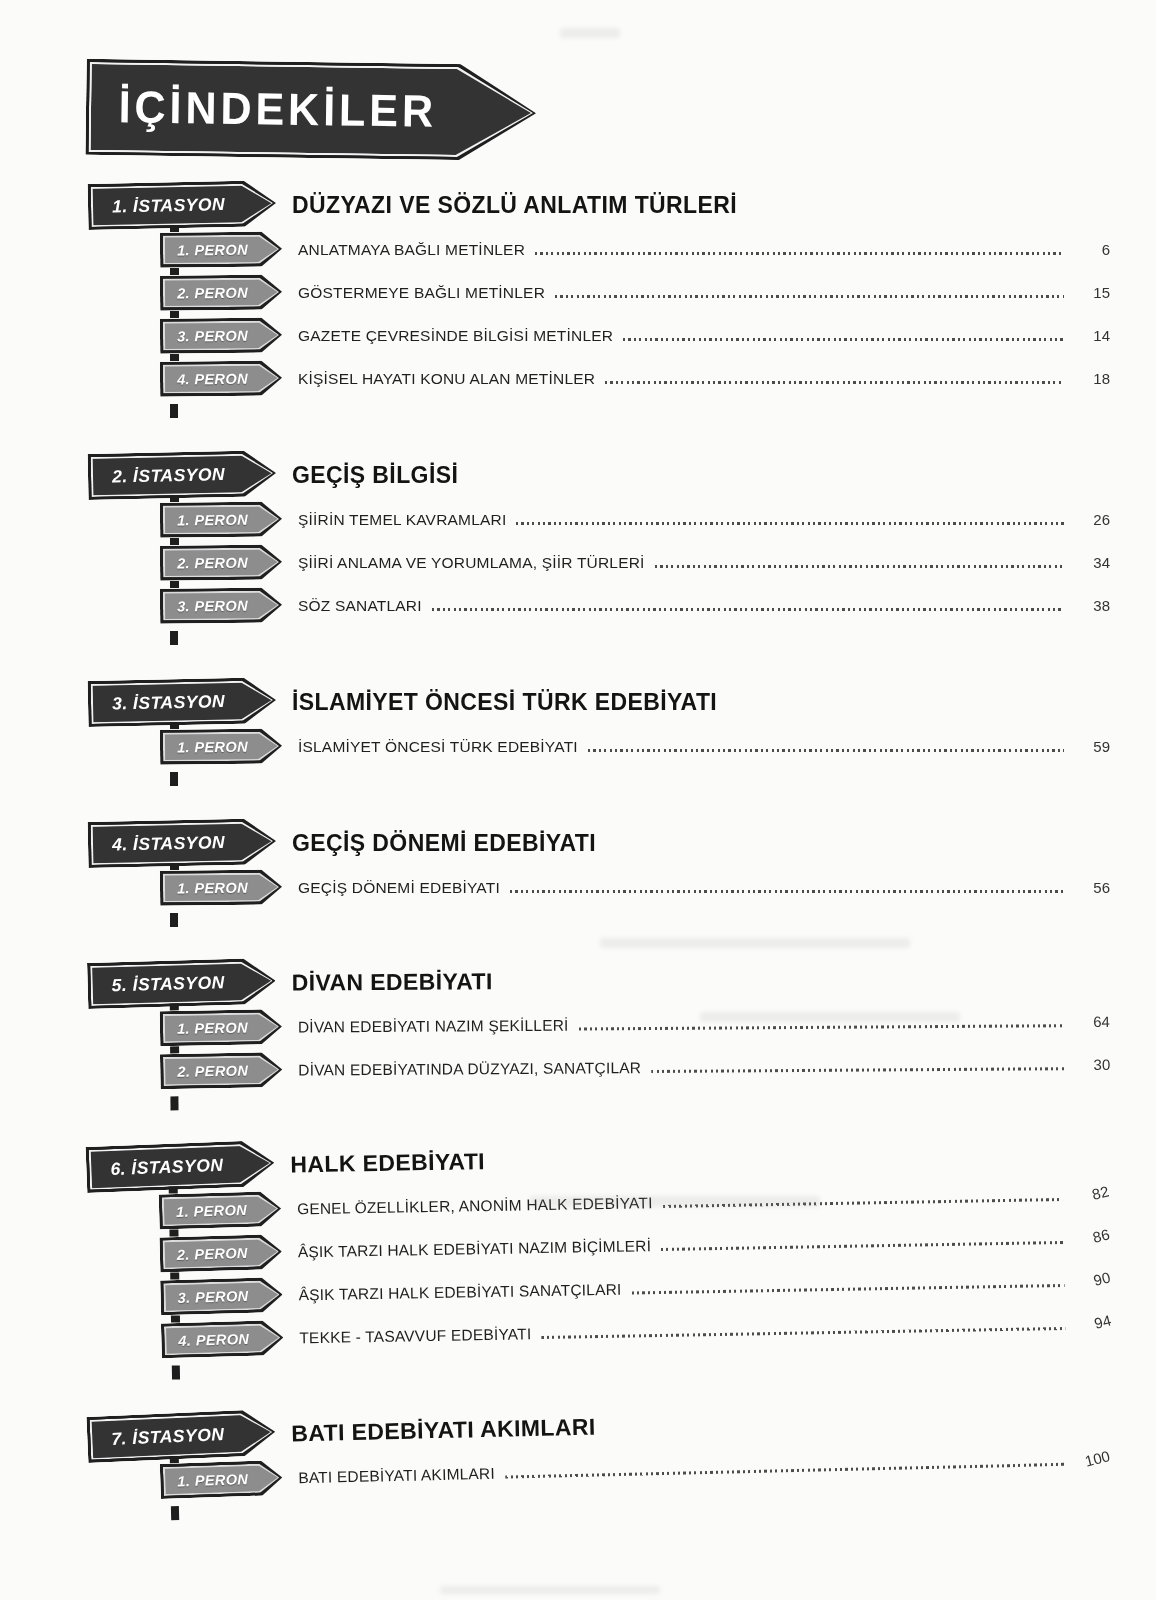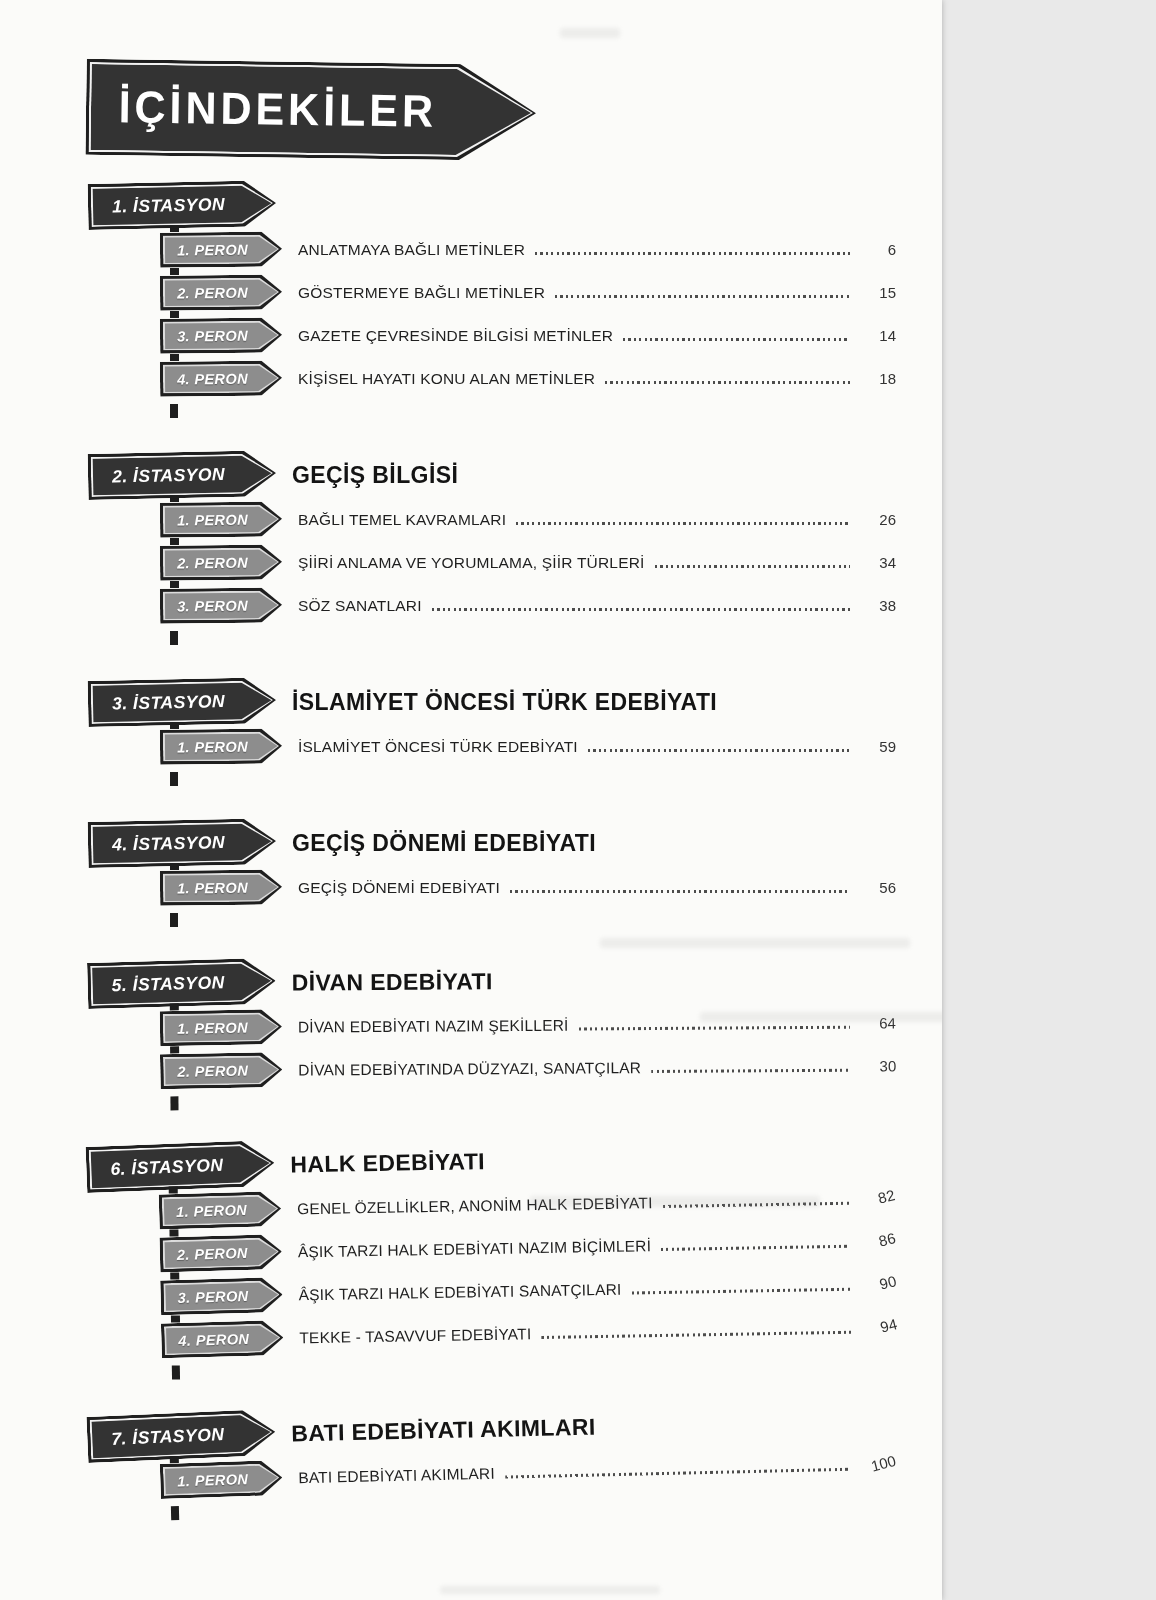--- a/index.html
+++ b/index.html
@@ -8,21 +8,21 @@
     --sign-gray:#8d8d8d;
     --gray-edge:#4f4f4f;
     --sign-line:#f2f2f2;
     --text:#1c1c1c;
     --paper:#fbfbf9;
     --dots:#4c4c4c;
   }
   html,body{margin:0;padding:0;background:#e9e9e9;}
   .page{
     position:relative;
-    width:942px;height:1600px;
+    width:1156px;height:1600px;
     background:var(--paper);
     overflow:hidden;
     font-family:"Liberation Sans", sans-serif;
     color:var(--text);
     box-shadow:0 0 6px rgba(0,0,0,.25);
   }
 
   
   .arrow{clip-path:polygon(0 0,83% 0,100% 50%,83% 100%,0 100%);}
   .l1{height:100%;box-sizing:border-box;background:var(--sign-edge);padding:3px;}
@@ -92,20 +92,21 @@
   <div class="content" id="sections">
   <section class="toc-section s1">
     <div class="section-head">
       <div class="station-sign arrow l1">
         <div class="arrow l2">
           <div class="arrow l3">
             <span class="station-label">1. İSTASYON</span>
           </div>
         </div>
       </div>
+      <h2 class="section-title">DÜZYAZI VE SÖZLÜ ANLATIM TÜRLERİ</h2>
     </div>
     <div class="items">
   <div class="toc-item">
     <span class="post"></span>
     <div class="peron-sign arrow l1">
       <div class="arrow l2">
         <div class="arrow l3">
           <span class="peron-label">1. PERON</span>
         </div>
       </div>
@@ -175,21 +176,21 @@
     <div class="items">
   <div class="toc-item">
     <span class="post"></span>
     <div class="peron-sign arrow l1">
       <div class="arrow l2">
         <div class="arrow l3">
           <span class="peron-label">1. PERON</span>
         </div>
       </div>
     </div>
-    <span class="item-label">BAĞLI TEMEL KAVRAMLARI</span>
+    <span class="item-label">ŞİİRİN TEMEL KAVRAMLARI</span>
     <span class="leader"></span>
     <span class="page-num">26</span>
   </div>
 
   <div class="toc-item">
     <span class="post"></span>
     <div class="peron-sign arrow l1">
       <div class="arrow l2">
         <div class="arrow l3">
           <span class="peron-label">2. PERON</span>

